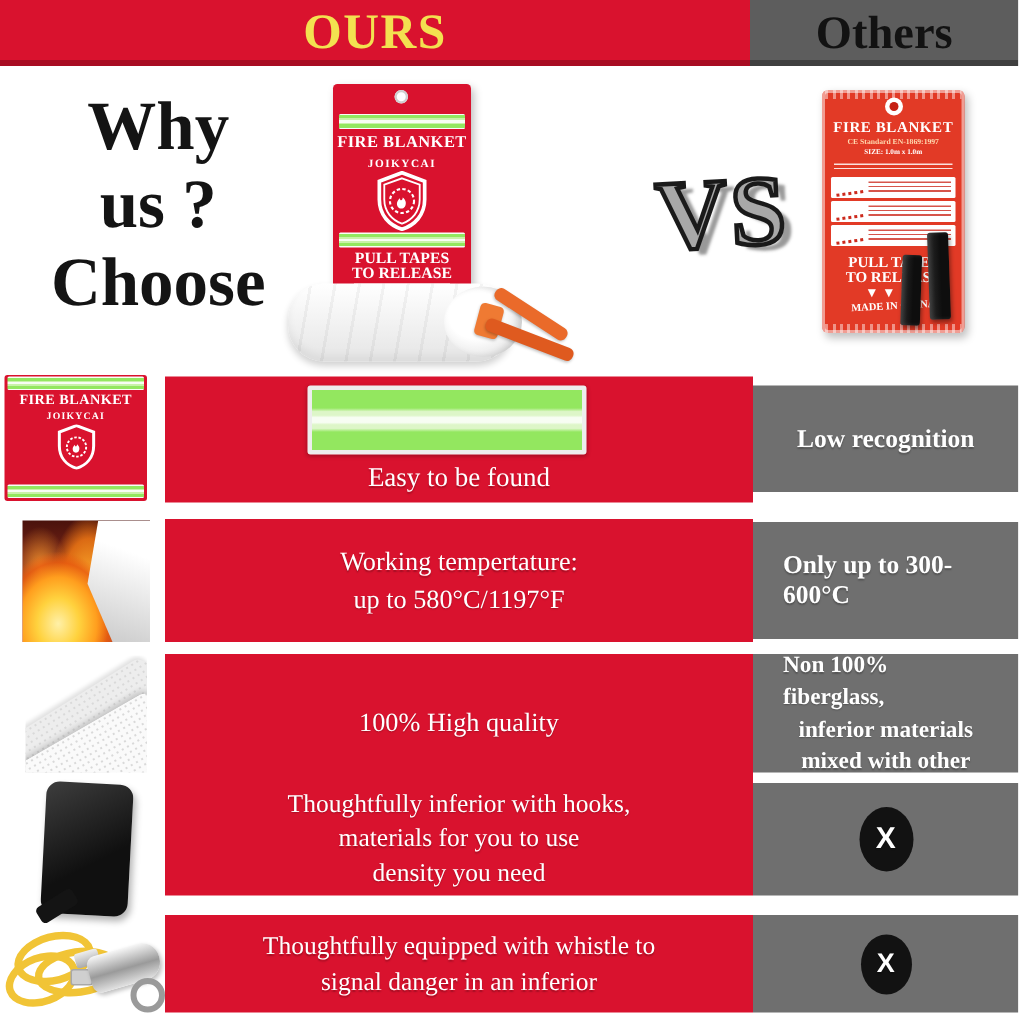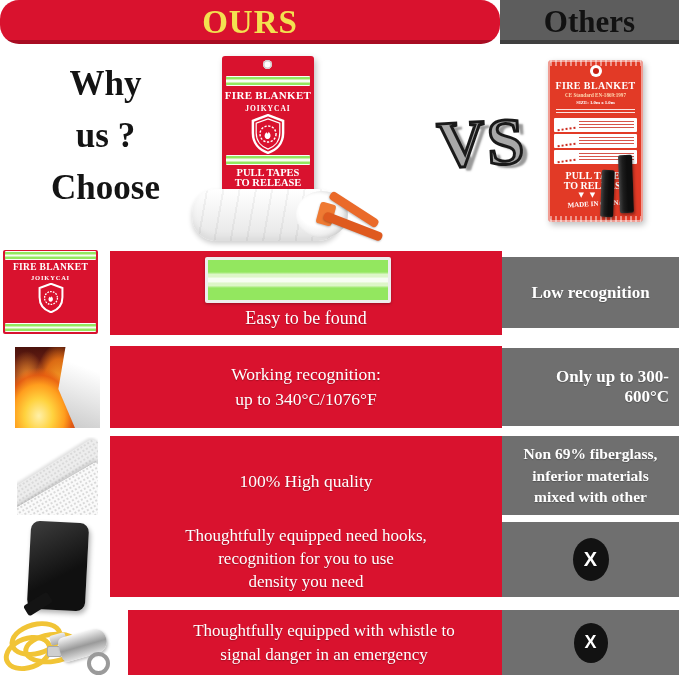--- a/index.html
+++ b/index.html
@@ -2,28 +2,28 @@
 <html><head>
 <meta charset="utf-8">
 <style>
   html,body{margin:0;padding:0;background:#fff;}
   .canvas{position:relative;width:679px;height:679px;background:#fff;overflow:hidden;
           font-family:"Liberation Serif","DejaVu Serif",serif;}
   .abs{position:absolute;}
   
   .hdr{display:flex;align-items:center;justify-content:center;font-weight:bold;}
   .hdr-red{left:0;top:0;width:500px;height:44px;
-           background:linear-gradient(to bottom,#d9122e 0 91%,#a80c22 91% 100%);border-radius:19px;}
+           background:linear-gradient(to bottom,#d9122e 0 91%,#a80c22 91% 100%);}
   .hdr-red span{font-size:33px;color:#f3e150;letter-spacing:1px;}
   .hdr-gray{left:500px;top:0;width:179px;height:44px;
             background:linear-gradient(to bottom,#5d5d5d 0 91%,#3f3f3f 91% 100%);}
   .hdr-gray span{font-size:31px;color:#121212;}
   
   .why{left:18px;top:58px;width:175px;text-align:center;font-weight:bold;
-       font-size:35px;line-height:52px;color:#141414;}
+       font-size:46px;line-height:52px;color:#141414;}
   .vs{left:424px;top:100px;width:115px;height:85px;display:flex;align-items:center;justify-content:center;
       font-weight:bold;font-size:66px;color:#a8a8a8;-webkit-text-stroke:3px #1a1a1a;
       transform:rotate(-3deg);text-shadow:6px 4px 2px rgba(70,70,70,.55);letter-spacing:2px;}
   
   .pkgL{left:222px;top:56px;width:92px;height:150px;background:#d9122e;border-radius:3px;
         box-shadow:2px 3px 6px rgba(0,0,0,.25);}
   .hole{left:50%;top:4px;width:9px;height:9px;margin-left:-5px;background:#fff;border-radius:50%;
         box-shadow:inset 0 0 0 1.5px #cfcfcf;}
   .rstripe{background:linear-gradient(to bottom,#fbfdf8 0 8%,#93e75f 8% 30%,#c9f2a8 30% 42%,
            #f7fdf3 42% 58%,#c9f2a8 58% 70%,#93e75f 70% 92%,#fbfdf8 92% 100%);border-radius:1px;}
@@ -75,31 +75,31 @@
   .pkgR .origin{top:140px;font-size:7px;transform:rotate(-3deg);}
   .strap{background:linear-gradient(90deg,#2a2a2a,#0e0e0e 60%);border-radius:2px;
          box-shadow:inset 2px 0 3px rgba(255,255,255,.12), 1px 2px 3px rgba(0,0,0,.4);}
   .strap1{left:601px;top:170px;width:13px;height:47px;transform:rotate(2deg);}
   .strap2{left:619px;top:155px;width:14px;height:58px;transform:rotate(-2deg);}
   
   .bar{left:110px;width:392px;background:#d9122e;display:flex;flex-direction:column;
        align-items:center;justify-content:center;color:#fff;font-weight:normal;text-align:center;
        text-shadow:0 1px 1px rgba(0,0,0,.25);}
   .gbox{left:502px;width:177px;background:#6f6f6f;display:flex;flex-direction:column;
-        align-items:center;justify-content:center;color:#fff;font-weight:bold;text-align:right;
-        text-shadow:0 1px 1px rgba(0,0,0,.25);padding:0 10px;box-sizing:border-box;}
+        align-items:center;justify-content:center;color:#fff;font-weight:bold;text-align:left;
+        text-shadow:0 1px 1px rgba(0,0,0,.25);padding:0 20px;box-sizing:border-box;}
   .bar1{top:251px;height:84px;font-size:18px;}
   .gbox1{top:257px;height:71px;font-size:17px;}
   .bar2{top:346px;height:82px;font-size:17.5px;line-height:1.45;}
   .gbox2{top:348px;height:78px;font-size:17px;}
   .bar3{top:436px;height:92px;font-size:17.5px;line-height:1.45;}
   .gbox3{top:436px;height:79px;font-size:15.5px;line-height:1.38;}
   .bar4{top:522px;height:75px;font-size:17px;line-height:1.35;}
   .gbox4{top:522px;height:75px;}
-  .bar5{top:610px;height:65px;font-size:17px;line-height:1.4;margin-left:18px;}
+  .bar5{top:610px;height:65px;font-size:17px;line-height:1.4;}
   .gbox5{top:610px;height:65px;}
   .refstrip{width:180px;height:40px;border:3px solid #ededed;border-radius:2px;margin-bottom:5px;
         transform:translateX(-8px);box-shadow:0 1px 3px rgba(0,0,0,.3);
         background:linear-gradient(to bottom,#93e75f 0 30%,#ddf6c8 36% 42%,#f7fdf3 46% 54%,#ddf6c8 58% 64%,#93e75f 70% 100%);}
   .xbadge{width:36px;height:43px;background:#121212;border-radius:50%;display:flex;align-items:center;
         justify-content:center;color:#fff;font:bold 20px "Liberation Sans","DejaVu Sans",sans-serif;}
   
   .thumb1{left:3px;top:250px;width:95px;height:84px;background:#d9122e;border-radius:2px;}
   .thumb1 .s1{left:2px;right:2px;top:1px;height:9px;}
   .thumb1 .s2{left:2px;right:2px;bottom:2px;height:9px;}
@@ -239,68 +239,68 @@
   </div>
   <div class="abs gbox gbox1">
     <div>Low recognition</div>
   </div>
 
   <div class="abs thumb2">
     <div class="flames"></div>
     <div class="cloth"></div>
   </div>
   <div class="abs bar bar2">
-    <div>Working recognition:</div>
-    <div>up to 340°C/1076°F</div>
+    <div>Working tempertature:</div>
+    <div>up to 580°C/1197°F</div>
   </div>
   <div class="abs gbox gbox2">
     <div>Only up to 300-600°C</div>
   </div>
 
   <div class="abs thumb3">
     <div class="sheet sheet1"></div>
     <div class="sheet sheet2"></div>
   </div>
   <div class="abs bar bar3">
     <div>100% High quality</div>
   </div>
   <div class="abs gbox gbox3">
-    <div>Non 69% fiberglass,</div>
+    <div>Non 100% fiberglass,</div>
     <div>inferior materials</div>
     <div>mixed with other</div>
   </div>
 
   <div class="abs thumb4">
     <div class="hookplate"></div>
     <div class="hookarm"></div>
   </div>
   <div class="abs bar bar4">
-    <div>Thoughtfully equipped need hooks,</div>
-    <div>recognition for you to use</div>
+    <div>Thoughtfully inferior with hooks,</div>
+    <div>materials for you to use</div>
     <div>density you need</div>
   </div>
   <div class="abs gbox gbox4">
     <div class="xbadge">
       <span>X</span>
     </div>
   </div>
 
   <div class="abs thumb5">
     <div class="loop loop1"></div>
     <div class="loop loop3"></div>
     <div class="loop loop2"></div>
     <div class="cord"></div>
     <div class="clasp"></div>
     <div class="wmouth"></div>
     <div class="wbody"></div>
     <div class="wring"></div>
   </div>
   <div class="abs bar bar5">
     <div>Thoughtfully equipped with whistle to</div>
-    <div>signal danger in an emergency</div>
+    <div>signal danger in an inferior</div>
   </div>
   <div class="abs gbox gbox5">
     <div class="xbadge" style="width:34px;height:40px;font-size:18px;">
       <span>X</span>
     </div>
   </div>
 
 </div>
 
 </body></html>

